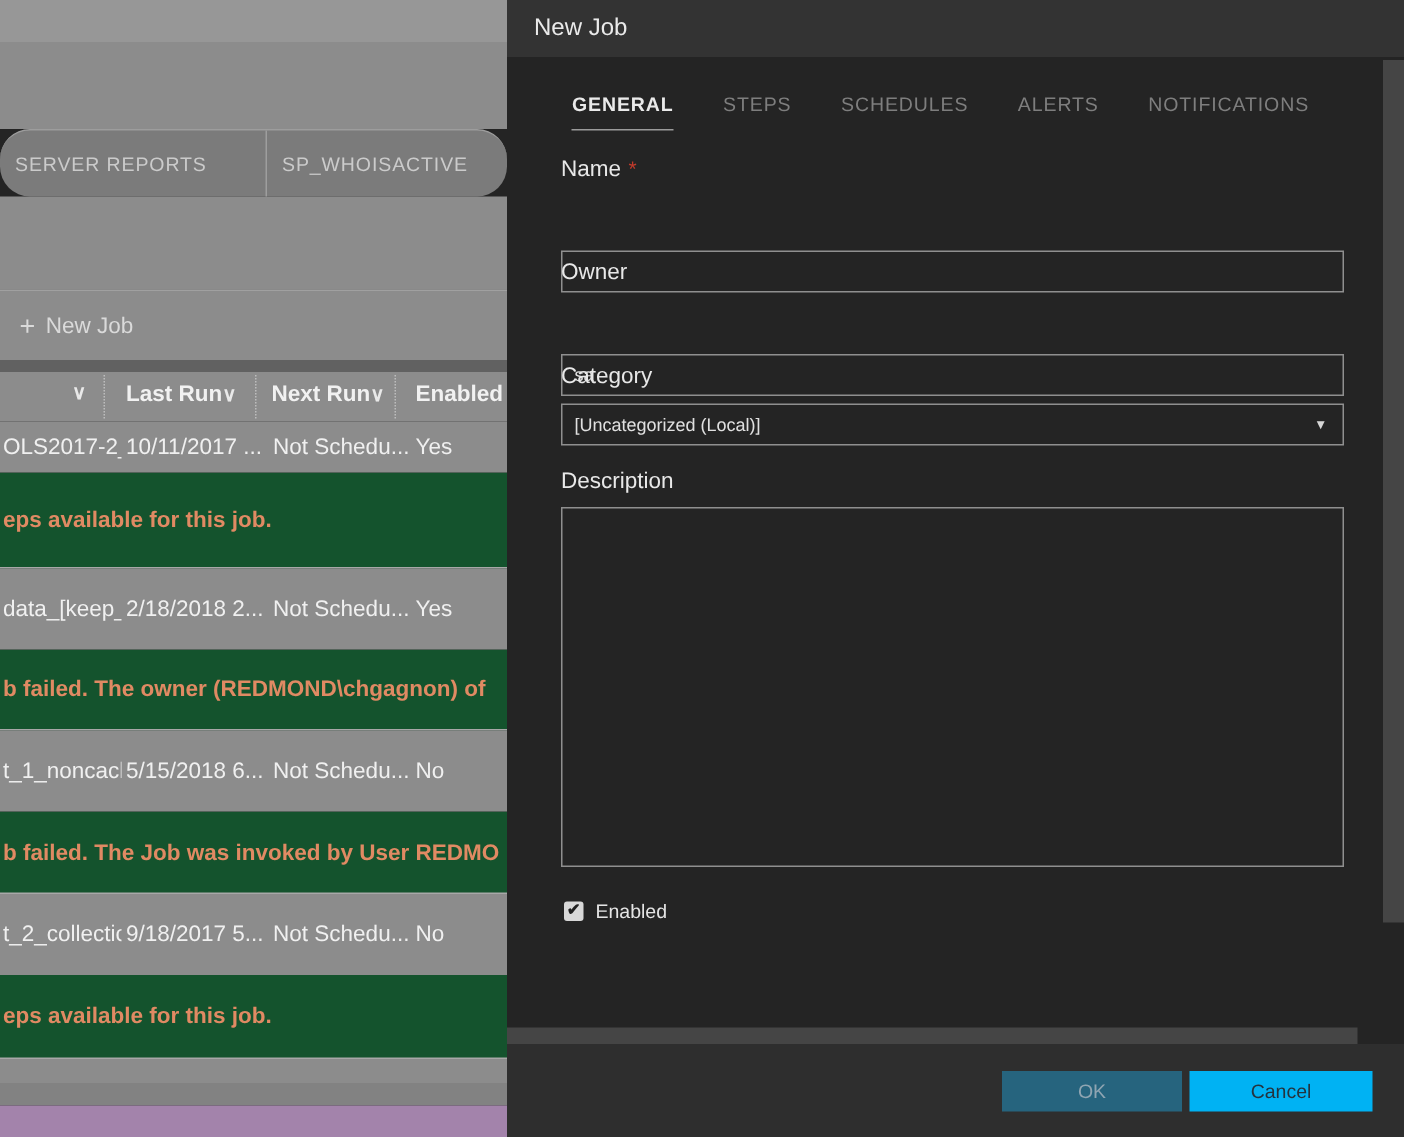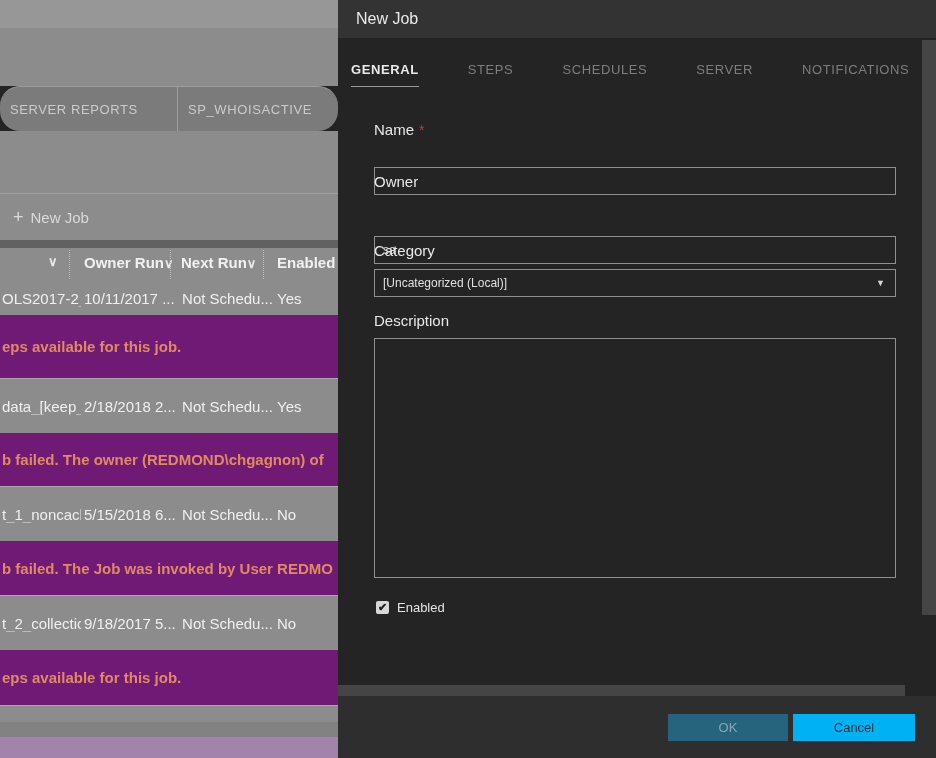--- a/index.html
+++ b/index.html
@@ -27,33 +27,33 @@
   .chev { font-size:13px; font-weight:bold; color:#e9e9e9; letter-spacing:0; }
   .hdiv { position:absolute; top:2px; bottom:2px; border-left:1px dotted #bdbdbd; }
 
   .jrow { position:relative; background:#8c8c8c; color:#f0f0f0; font-size:15px; }
   .jrow .cell { position:absolute; top:50%; transform:translateY(-50%); white-space:nowrap; overflow:hidden; }
   .c-name { left:2px; width:79px; }
   .c-last { left:84px; width:94px; }
   .c-next { left:181px; width:93px;text-align:center; }
   .c-enab { left:277px; width:60px; }
   .r1 { height:34px; } .r2 { height:54px; } .r3 { height:54px; } .r4 { height:54px;text-decoration:underline; }
-  .jmsg { background:#701a75; color:#e08a63; font-weight:bold; font-size:15px;
+  .jmsg { background:#14532d; color:#e08a63; font-weight:bold; font-size:15px;
     display:flex; align-items:center; padding-left:2px; white-space:nowrap; overflow:hidden;
     border-bottom:1px solid #a8a8a8; }
   .m1 { height:64px; } .m2 { height:54px; } .m3 { height:55px; } .m4 { height:56px; }
   .strip-c { height:16px; background:#8c8c8c; }
   .strip-d { height:15px; background:#828282; }
   .statusbar { height:21px; background:#a383ab; }
 
   
   .dialog { position:absolute; left:338px; top:0; width:598px; height:758px; background:#242424; }
   .dlg-header { height:38px; background:#333333; display:flex; align-items:center;
     padding-left:18px; color:#eaeaea; font-size:16px; }
-  .dlg-tabs { height:57px; display:flex; align-items:flex-start; padding:24px 0 0 13px; gap:16px; }
+  .dlg-tabs { height:57px; display:flex; align-items:flex-start; padding:24px 0 0 13px; gap:0;justify-content:center; }
   .dtab { font-size:13px; letter-spacing:.6px; color:#7e7e7e; padding-bottom:9px; margin-right:33px; white-space:nowrap; }
   .dtab.active { color:#eaeaea; font-weight:bold; border-bottom:1px solid #9a9a9a; }
 
   .dlg-body { position:absolute; left:0; top:95px; width:584px; height:589px; }
   .fld-label { position:absolute; left:36px; color:#e8e8e8; font-size:15px; white-space:nowrap; }
   .req { color:#c03a2b; margin-left:5px; font-size:14px; }
   .txt-input { position:absolute; left:36px; width:522px; height:28px; background:transparent;
     border:1px solid #8f8f8f; color:#e0e0e0; font-size:12px; padding:12px 8px;
     font-family:"Liberation Sans", sans-serif; outline:none;margin-top:36px; }
   .sel { position:absolute; left:36px; width:522px; height:28px; border:1px solid #8f8f8f;
@@ -102,21 +102,21 @@
       <span class="plus-glyph">+</span>
       <span>New Job</span>
     </div>
 
     <div class="darkband"></div>
 
     <div class="grid-header">
       <span class="hcell chev" style="left:48px;">∨</span>
       <span class="hdiv" style="left:69px;"></span>
       <span class="hcell" style="left:84px;">
-        <span>Owner Run</span><span class="chev">∨</span>
+        <span>Last Run</span><span class="chev">∨</span>
       </span>
       <span class="hdiv" style="left:170px;"></span>
       <span class="hcell" style="left:181px;">
         <span>Next Run</span><span class="chev">∨</span>
       </span>
       <span class="hdiv" style="left:263px;"></span>
       <span class="hcell" style="left:277px;">
         <span>Enabled</span>
       </span>
     </div>
@@ -160,26 +160,26 @@
 
   <div class="dialog">
     <div class="dlg-header">
       <span>New Job</span>
     </div>
 
     <div class="dlg-tabs">
       <span class="dtab active">GENERAL</span>
       <span class="dtab">STEPS</span>
       <span class="dtab">SCHEDULES</span>
-      <span class="dtab">SERVER</span>
+      <span class="dtab">ALERTS</span>
       <span class="dtab">NOTIFICATIONS</span>
     </div>
 
     <div class="dlg-body">
-      <div class="fld-label" style="top:26px;">
+      <div class="fld-label" style="top:9px;">
         <span>Name</span><span class="req">*</span>
       </div>
       <input class="txt-input" style="top: 36px;" type="text" value="">
 
       <div class="fld-label" style="top:78px;">Owner</div>
       <input class="txt-input" style="top: 105px;" type="text" value="sa">
 
       <div class="fld-label" style="top:147px;">Category</div>
       <div class="sel" style="top:174px;">
         <span>[Uncategorized (Local)]</span>

